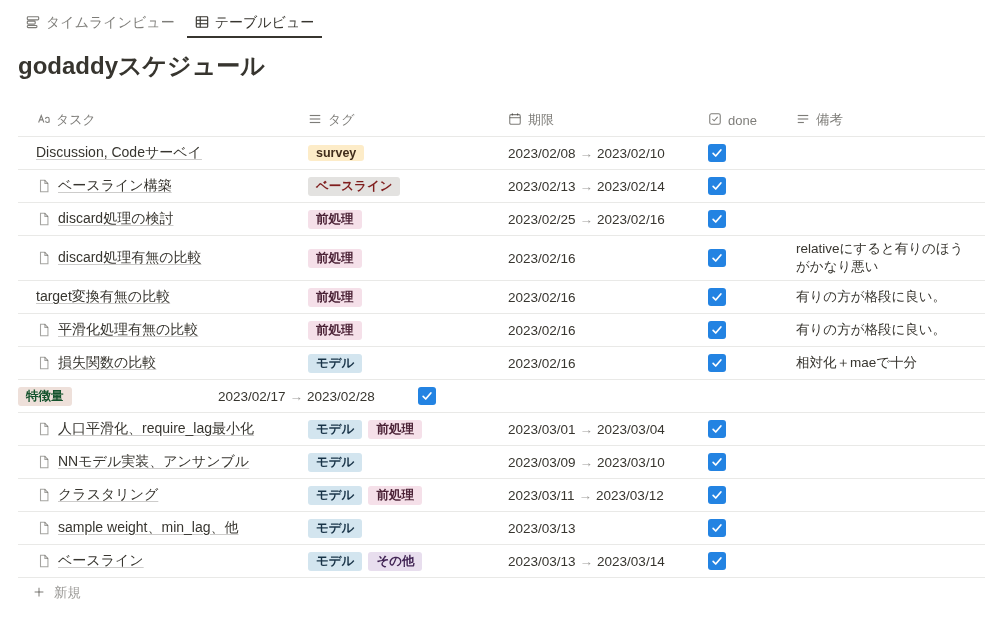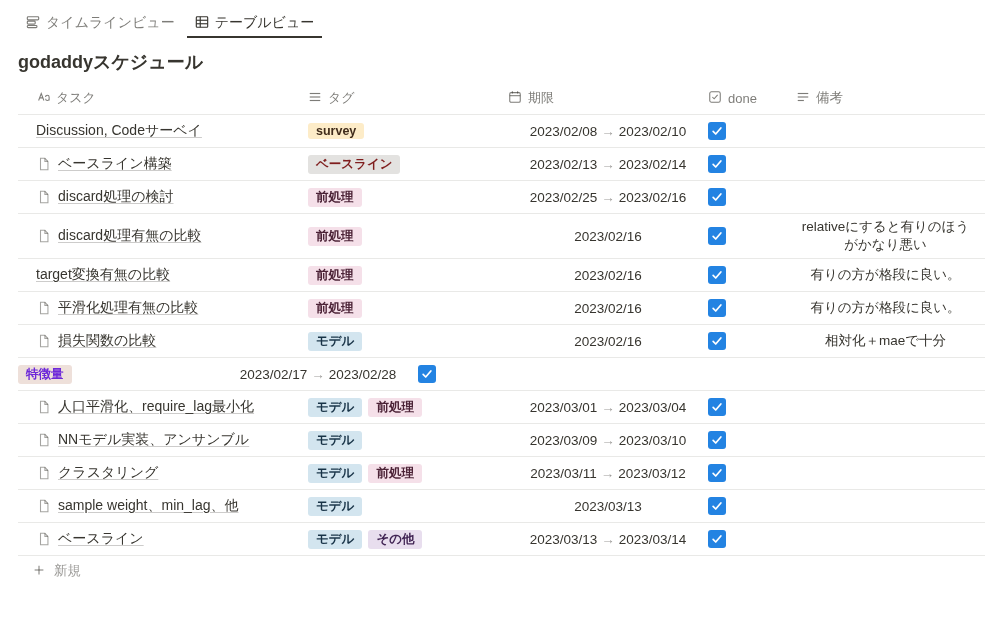--- a/index.html
+++ b/index.html
@@ -14,32 +14,31 @@
   .view-tab {
     display: flex; align-items: center; gap: 6px;
     padding: 4px 8px;
     color: rgba(55,53,47,0.65);
     cursor: pointer;
     border-bottom: 2px solid transparent;
   }
   .view-tab.active { color: rgb(55,53,47); border-bottom: 2px solid rgb(55,53,47); }
   .view-tab svg { width: 14px; height: 14px; }
   .title {
-    font-size: 18px;
+    font-size: 24px;
     font-weight: 700;
-    margin: 10px 0 8px 0;
+    margin: 10px 0 22px 0;
   }
   .table { width: 100%; }
   .row {
     display: flex;
     align-items: center;
     border-bottom: 1px solid rgb(233,233,231);
     min-height: 33px;
     padding: 4px 0;
-    text-align: center;
   }
   .header-row { color: rgba(55,53,47,0.65); font-size: 13px; }
   .header-row .cell { display: flex; align-items: center; gap: 6px; }
   .header-row svg { width: 14px; height: 14px; flex-shrink: 0; }
   .col-task { width: 290px; padding-left: 18px; display:flex; align-items:center; gap:6px;}
   .col-tag  { width: 200px; display:flex; align-items:center; gap:6px; flex-wrap:wrap;}
   .col-date { width: 200px; }
   .col-done { width: 88px; display:flex; align-items:center;}
   .col-note { flex: 1; padding-right:10px; font-size:13.5px;}
   .page-icon { color: rgba(55,53,47,0.45); width:16px; height:16px; flex-shrink:0; display:inline-flex; align-items:center; justify-content:center;}
@@ -50,21 +49,21 @@
     padding: 1px 8px;
     border-radius: 3px;
     font-size: 12.5px;
     white-space: nowrap;
     font-weight: bold;
   }
   .tag-survey   { background: rgb(253,236,200); color: rgb(64,44,27); }
   .tag-baseline { background: rgb(227,226,224); color: #7f1d1d; }
   .tag-pre      { background: rgb(245,224,233); color: rgb(76,35,55); }
   .tag-model    { background: rgb(211,229,239); color: rgb(24,51,71); }
-  .tag-feature  { background: rgb(238,224,218); color: #6d28d9; }
+  .tag-feature  { background: rgb(238,224,218); color: #14532d; }
   .tag-other    { background: rgb(232,222,238); color: rgb(65,36,84); }
   .date-range { font-size: 13.5px; color: rgb(55,53,47);}
   .arrow { color: rgba(55,53,47,0.5); margin: 0 4px; }
   .checkbox {
     width: 18px; height: 18px;
     background: rgb(35,131,226);
     border-radius: 3px;
     display:flex; align-items:center; justify-content:center;
   }
   .checkbox svg { width:12px; height:12px; }

